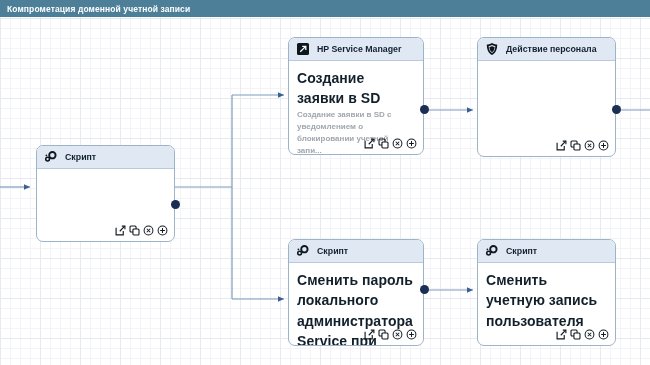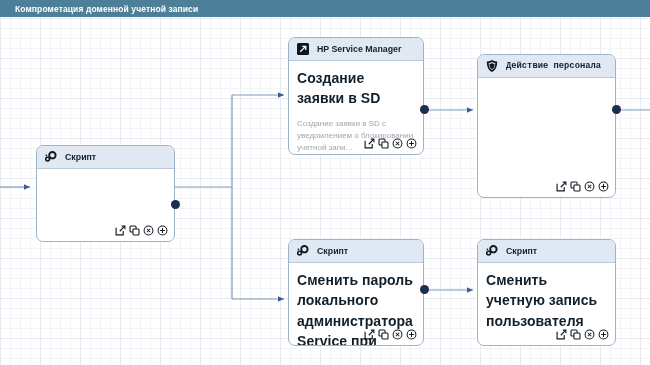--- a/index.html
+++ b/index.html
@@ -22,21 +22,21 @@
 
   
   .titlebar {
     position: absolute;
     left: 0; top: 0;
     width: 650px;
     height: 17px;
     background: #4d7f99;
     display: flex;
     align-items: center;
-    padding-left: 15px;
+    padding-left: 7px;
     z-index: 40;
   }
   .titlebar-text {
     color: #ffffff;
     font-size: 8.5px;
     font-weight: bold;
     letter-spacing: 0.1px;
     white-space: nowrap;
   }
 
@@ -106,23 +106,22 @@
     padding: 7px 8px 0 8px;
   }
   .node-text {
     font-size: 14px;
     font-weight: bold;
     color: #12202c;
     line-height: 1.45;
     letter-spacing: 0.05px;
   }
   .node-subtext {
-    margin-top: 9px;
     font-size: 8px;
-    font-weight: normal;
+    font-weight: bold;
     color: #a0a7ae;
     line-height: 1.5;
   }
   .node-actions {
     position: absolute;
     right: 6px;
     bottom: 5px;
     display: flex;
     align-items: center;
     gap: 3px;
@@ -264,21 +263,21 @@
               <svg width="11" height="11" viewBox="0 0 12 12">
                 <circle cx="6" cy="6" r="4.8" fill="none" stroke="#121a22" stroke-width="1.1"></circle>
                 <path d="M6,3.4 L6,8.6 M3.4,6 L8.6,6" stroke="#121a22" stroke-width="1.1"></path>
               </svg>
             </span>
         </div>
       </div>
     </div>
     <span class="port-out" style="left:420px; top:88px;"></span>
 
-    <div class="node" style="left:477px; top:37px; width:139px; height:144px;font-family:Liberation Mono, monospace;">
+    <div class="node" style="left:477px; top:20px; width:139px; height:120px;">
       <div class="node-header">
         <span class="node-header-icon">
           <svg width="14" height="14" viewBox="0 0 14 14">
             <path d="M7,1 C9,2.3 11.2,2.5 12.2,2.5 C12.2,7.6 10.6,11.2 7,13 C3.4,11.2 1.8,7.6 1.8,2.5 C2.8,2.5 5,2.3 7,1 Z" fill="#0d1720"></path>
             <path d="M7,3.1 C8.2,3.9 9.6,4.1 10.3,4.1 C10.3,7.4 9.3,9.8 7,11 C4.7,9.8 3.7,7.4 3.7,4.1 C4.4,4.1 5.8,3.9 7,3.1 Z" fill="#ffffff"></path>
             <path d="M7,4.0 C8,4.65 9.1,4.8 9.65,4.8 C9.65,7.4 8.85,9.3 7,10.3 C5.15,9.3 4.35,7.4 4.35,4.8 C4.9,4.8 6,4.65 7,4.0 Z" fill="#0d1720"></path>
           </svg>
         </span>
         <span class="node-title">Действие персонала</span>
       </div>

